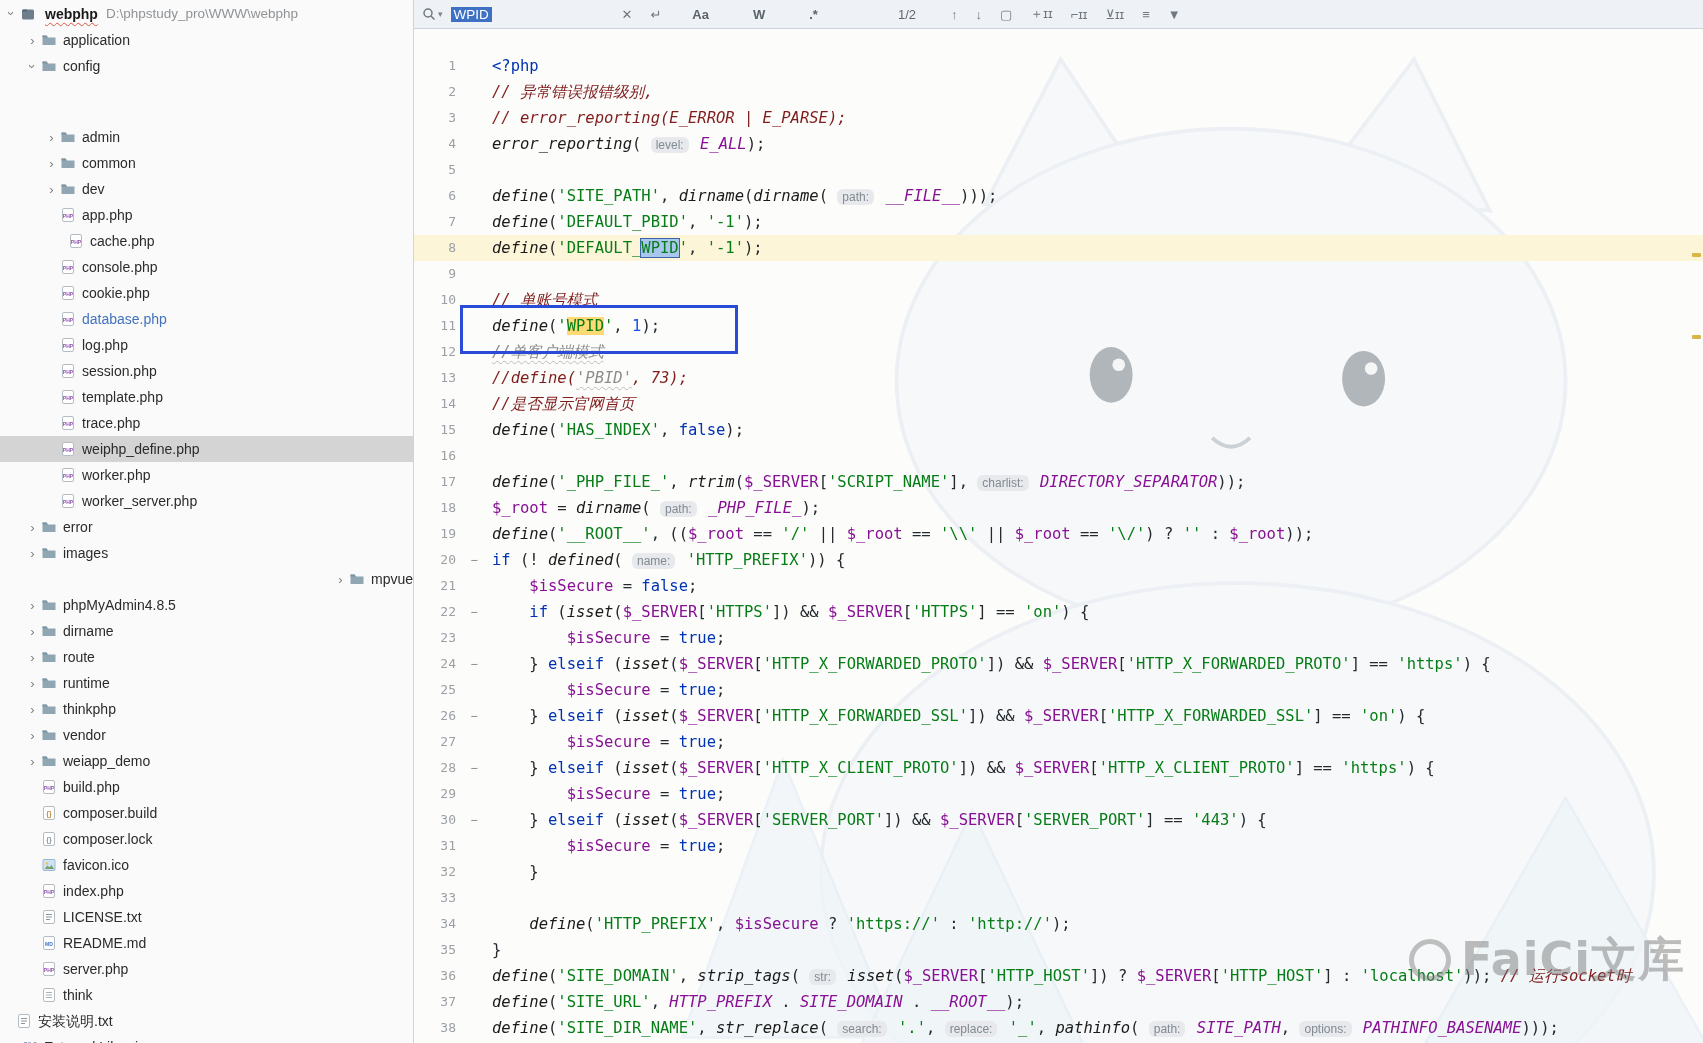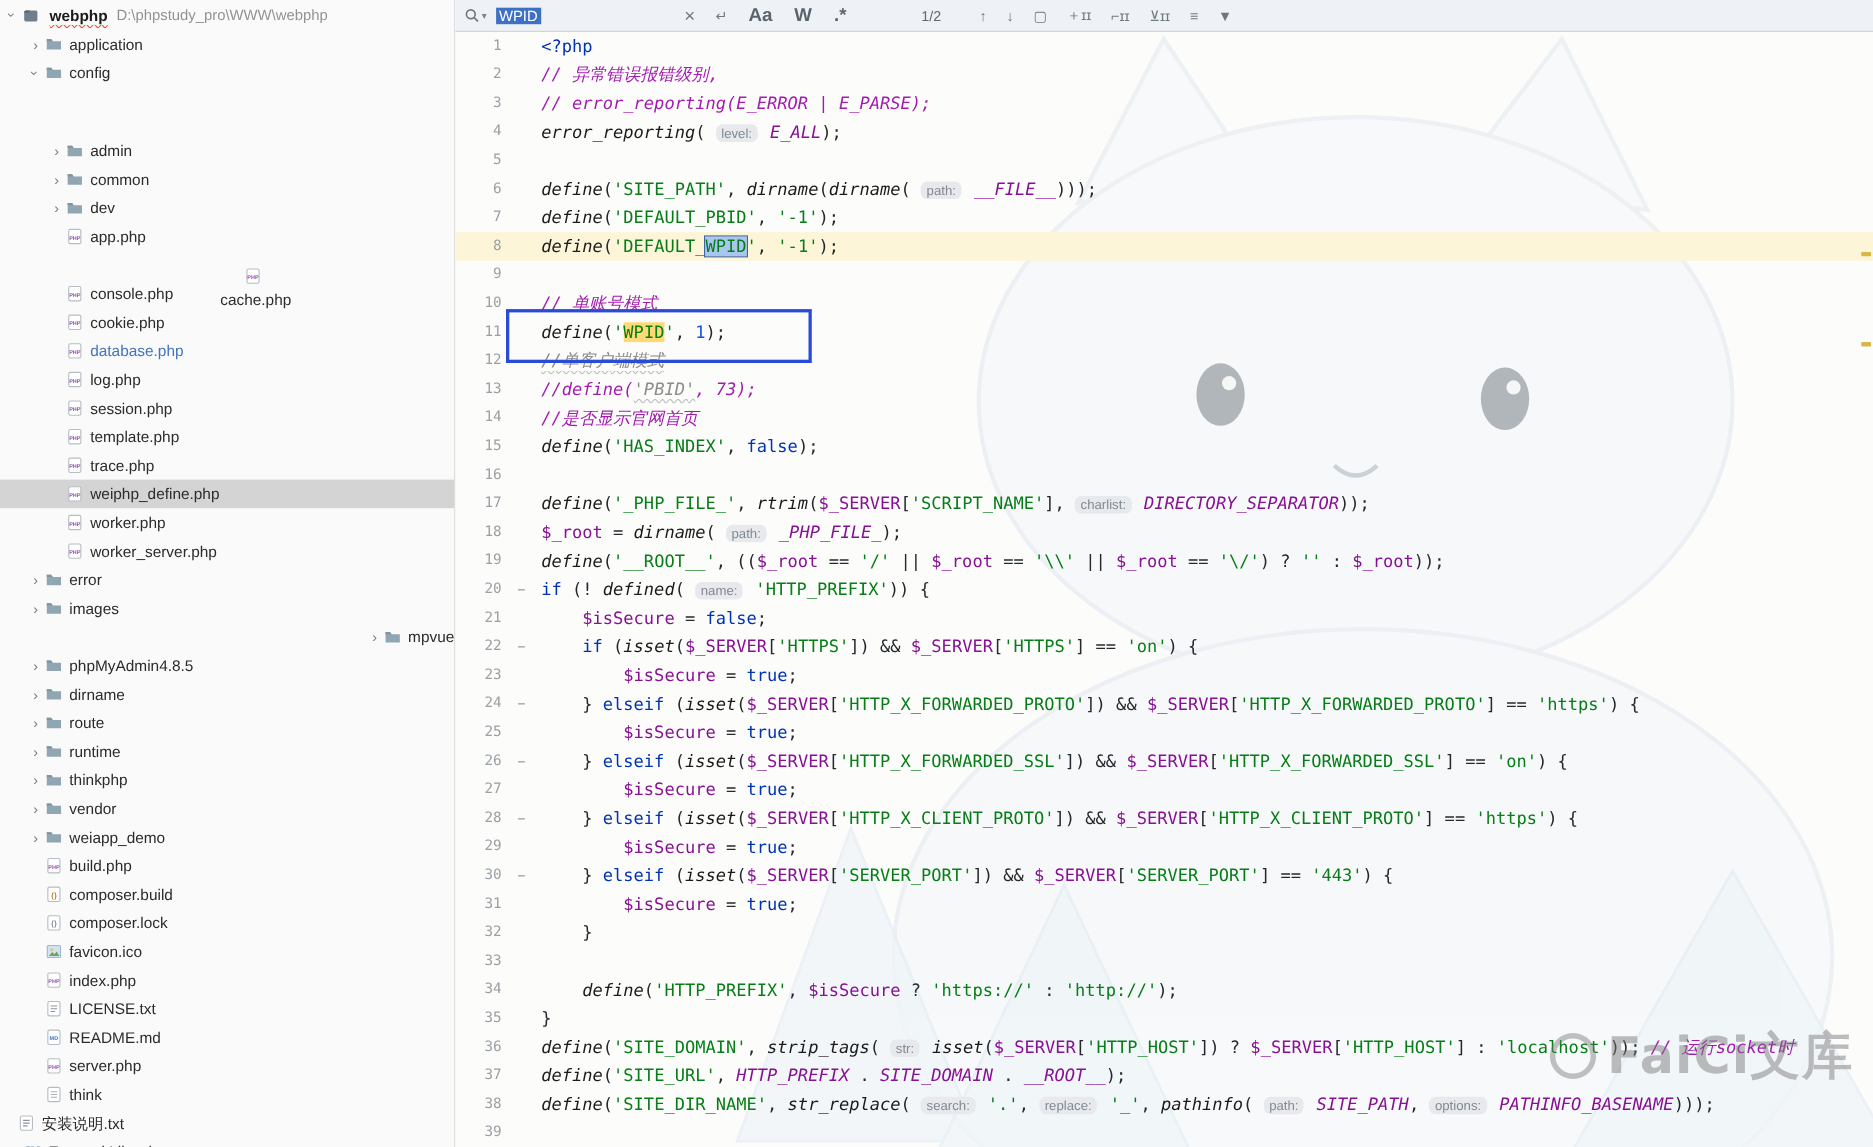--- a/index.html
+++ b/index.html
@@ -17,48 +17,48 @@
   .tlabel{line-height:26px;}
   .tlabel.modified{color:#4273bd;}
   .tic{width:17px;height:16px;margin:0 5px 0 1px;display:inline-flex;flex:none;}
   .tic svg{width:16px;height:16px;}
   .chev{width:15px;flex:none;display:inline-block;text-align:center;color:#7c7c7c;font-size:13px;}
   .chev::before{content:"›";display:inline-block;}
   .chev.exp::before{transform:rotate(90deg);}
   .chev.none::before{content:"";}
 
   
-  .editor{flex:1;display:flex;flex-direction:column;background:#fcfcfb;min-width:0;}
+  .editor{flex:1;display:flex;flex-direction:column;background:#fcfcfb;min-width:0;gap:24px;}
   .searchbar{height:28px;flex:none;background:#eef2f6;border-bottom:1px solid #ccd3da;display:flex;
              align-items:center;padding:0 8px;font-size:13px;color:#5f6a73;}
   .sb-mag{display:inline-flex;align-items:center;margin-right:8px;cursor:pointer;}
   .sb-mag::after{content:"▾";font-size:9px;color:#7c858d;margin-left:2px;}
   .sb-field{width:162px;height:20px;display:flex;align-items:center;cursor:text;}
   .sb-sel{background:#3e70c4;color:#fff;padding:0 3px;font-size:13.5px;}
   .sb-ic{margin:0 9px;color:#6f7881;cursor:pointer;font-size:13px;white-space:nowrap;}
-  .sb-toggle{margin:0 10px;color:#5a646d;font-weight:bold;font-size:17px;cursor:pointer;}
+  .sb-toggle{margin:0 22px;color:#5a646d;font-weight:bold;font-size:13px;cursor:pointer;}
   .sb-count{margin-left:58px;color:#666;}
   .sb-icons{display:flex;align-items:center;margin-left:26px;}
 
   .editor-body{flex:1;position:relative;overflow:hidden;}
   .cat{position:absolute;left:16%;top:0;width:86%;height:102%;opacity:.5;pointer-events:none;}
 
   .code-lines{position:absolute;inset:0;font-family:"DejaVu Sans Mono","Liberation Mono",monospace;
               font-size:15.5px;white-space:pre;}
   .cline{height:26px;line-height:26px;display:flex;}
   .cline.cur{background:#fdf5d8;}
   .ln{width:42px;flex:none;text-align:right;padding-right:8px;color:#9aa0a5;font-size:13px;}
   .fold{width:20px;flex:none;color:#8b949b;font-size:12px;text-align:center;cursor:pointer;}
   .ctext{padding-left:8px;}
 
   .t-p{color:#24292e}
   .t-k{color:#0033b3}
   .t-s{color:#067d17}
   .t-n{color:#1750eb}
-  .t-c{color:#a21caf;font-style:italic}
+  .t-c{color:#7f1d1d;font-style:italic}
   .t-cw{color:#8c8c8c;font-style:italic;text-decoration:underline wavy #bdbdbd 1px;text-underline-offset:3px;}
   .t-v{color:#871094}
   .t-ct{color:#871094;font-style:italic}
   .t-fn{color:#1a1a1a;font-style:italic}
   .t-h{background:#e7e9ec;color:#808a93;border-radius:6px;padding:1px 5px;font-size:12px;
        font-family:"Liberation Sans",sans-serif;font-style:normal;margin-right:2px;}
   .t-sel{background:#a9c6ef;outline:1px solid #3c65a8;color:#067d17;}
   .t-hl{background:#ffd974;color:#067d17;}
 
   .annotation-box{position:absolute;left:46px;top:252px;width:272px;height:43px;
@@ -142,21 +142,21 @@
         <div class="trow" style="padding-left: 44px;">
           <span class="chev none"></span>
           <span class="tic">
             <svg viewBox="0 0 16 16">
               <rect x="2.5" y="1.5" width="11" height="13" rx="1.5" fill="#ffffff" stroke="#b5bdc4"></rect>
               <text x="8" y="10.8" font-size="5" font-weight="bold" fill="#9256b0" text-anchor="middle" font-family="sans-serif">PHP</text>
             </svg>
           </span>
           <span class="tlabel">app.php</span>
         </div>
-        <div class="trow" style="padding-left: 52px; flex-direction: column;">
+        <div class="trow" style="padding-left: 52px;">
           <span class="chev none"></span>
           <span class="tic">
             <svg viewBox="0 0 16 16">
               <rect x="2.5" y="1.5" width="11" height="13" rx="1.5" fill="#ffffff" stroke="#b5bdc4"></rect>
               <text x="8" y="10.8" font-size="5" font-weight="bold" fill="#9256b0" text-anchor="middle" font-family="sans-serif">PHP</text>
             </svg>
           </span>
           <span class="tlabel">cache.php</span>
         </div>
         <div class="trow" style="padding-left: 44px;">

